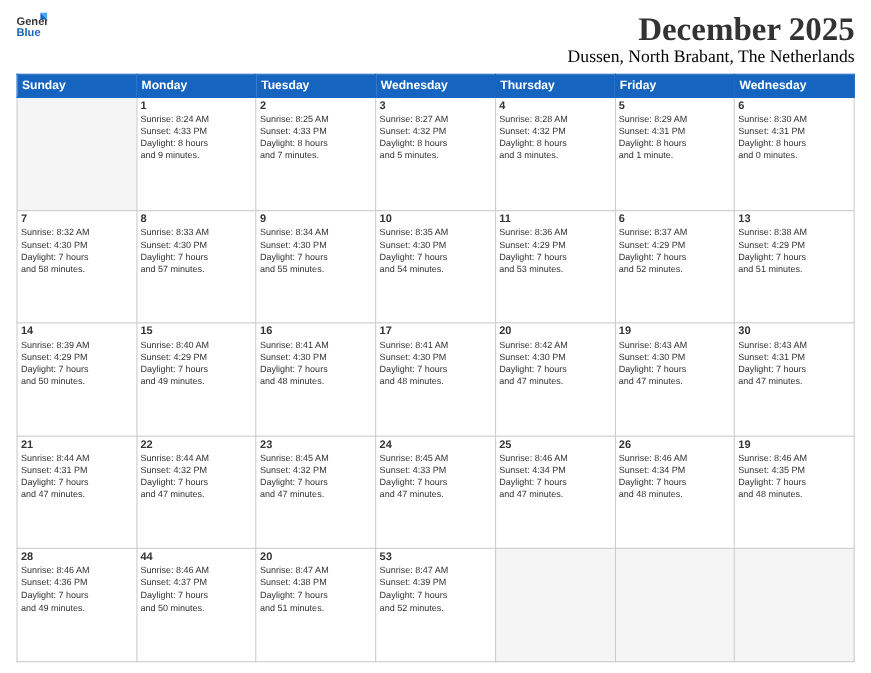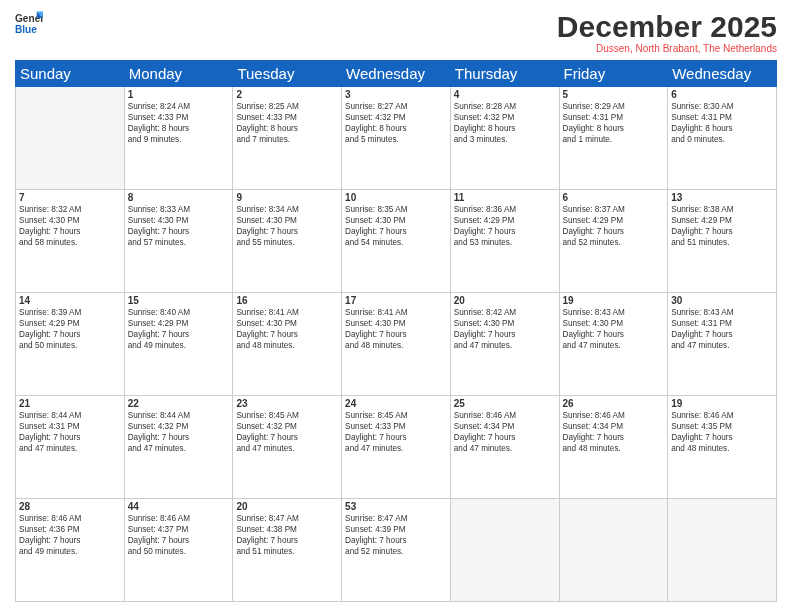--- a/index.html
+++ b/index.html
@@ -27,43 +27,44 @@
       display: flex;
       align-items: center;
       gap: 4px;
     }
     .logo-icon {
       width: 28px;
       height: 28px;
     }
     .title-block {
       text-align: right;
+      font-family: Liberation Serif, serif;
     }
     .main-title {
       font-size: 30px;
       font-weight: bold;
       color: #333;
       line-height: 1.1;
     }
     .subtitle {
-      font-size: 10px;
-      color: #ef4444;
+      font-size: 16px;
+      color: #000000;
     }
     .calendar {
       border: 1px solid #ccc;
       border-collapse: collapse;
       width: 100%;
       flex: 1;
       table-layout: fixed;
     }
     .calendar th {
       background: #1565c0;
       color: #fff;
-      font-size: 15px;
-      font-weight: normal;
+      font-size: 11px;
+      font-weight: bold;
       padding: 4px 4px;
       text-align: left;
       border: 1px solid #1565c0;
     }
     .calendar td {
       vertical-align: top;
       border: 1px solid #ccc;
       padding: 2px 3px;
       font-size: 8.5px;
       color: #333;

